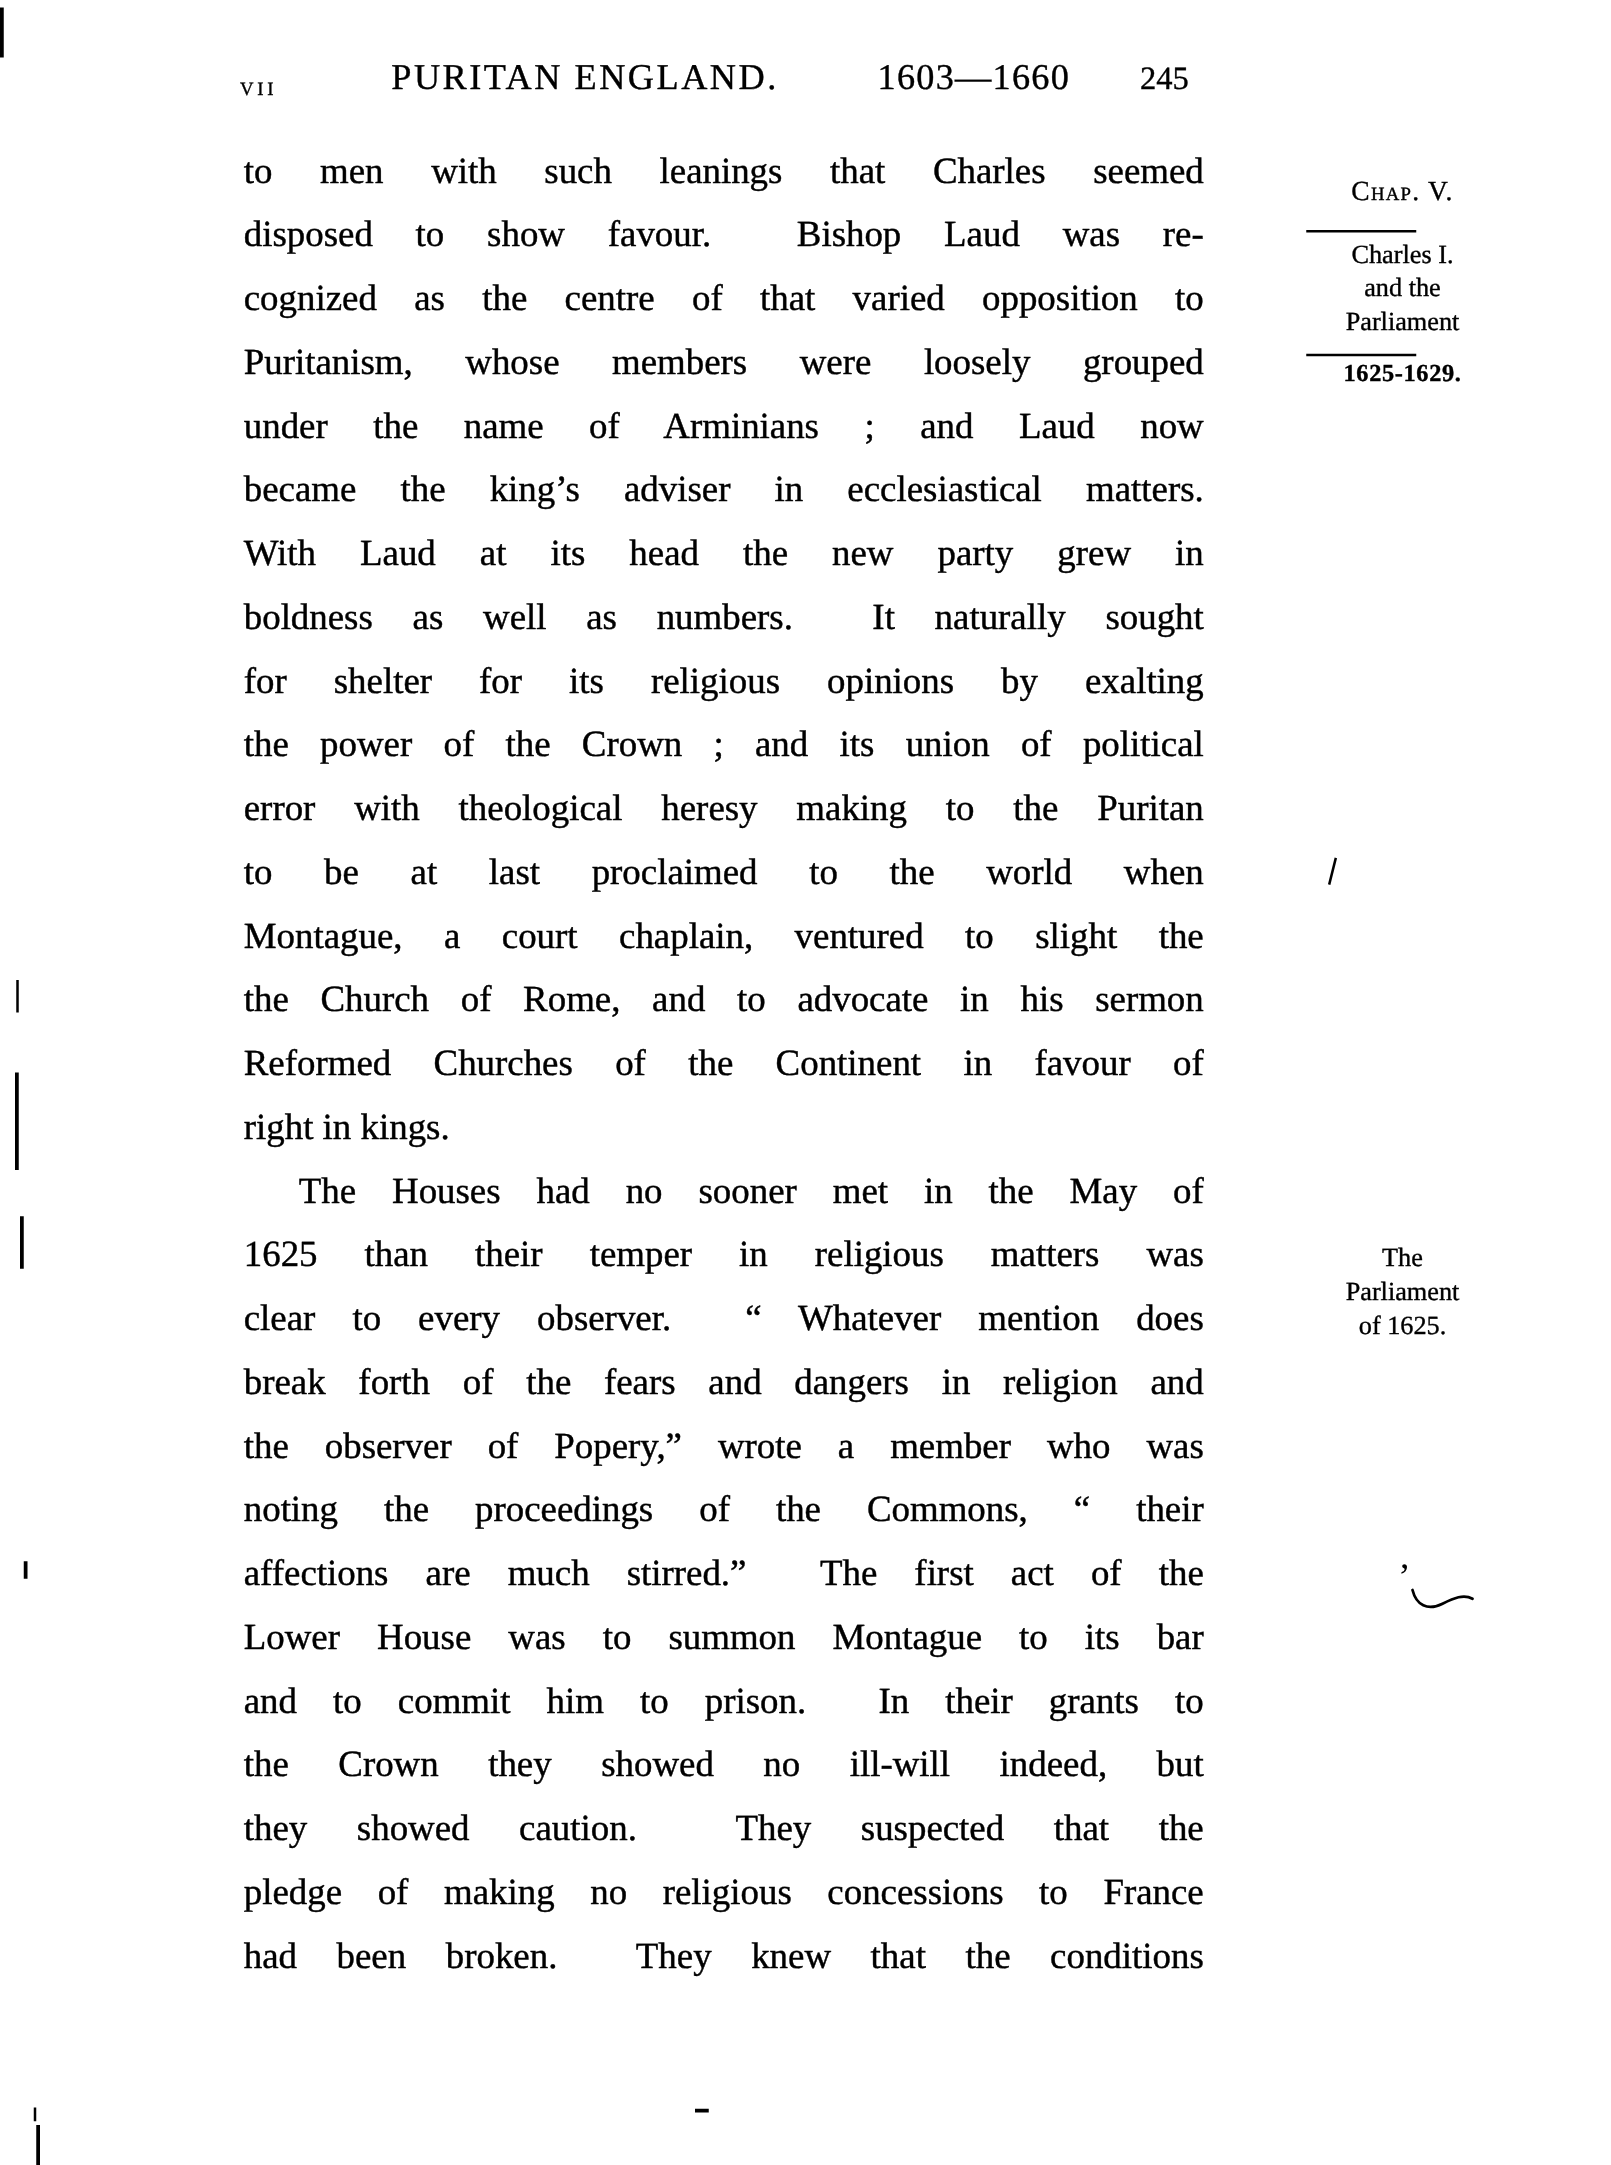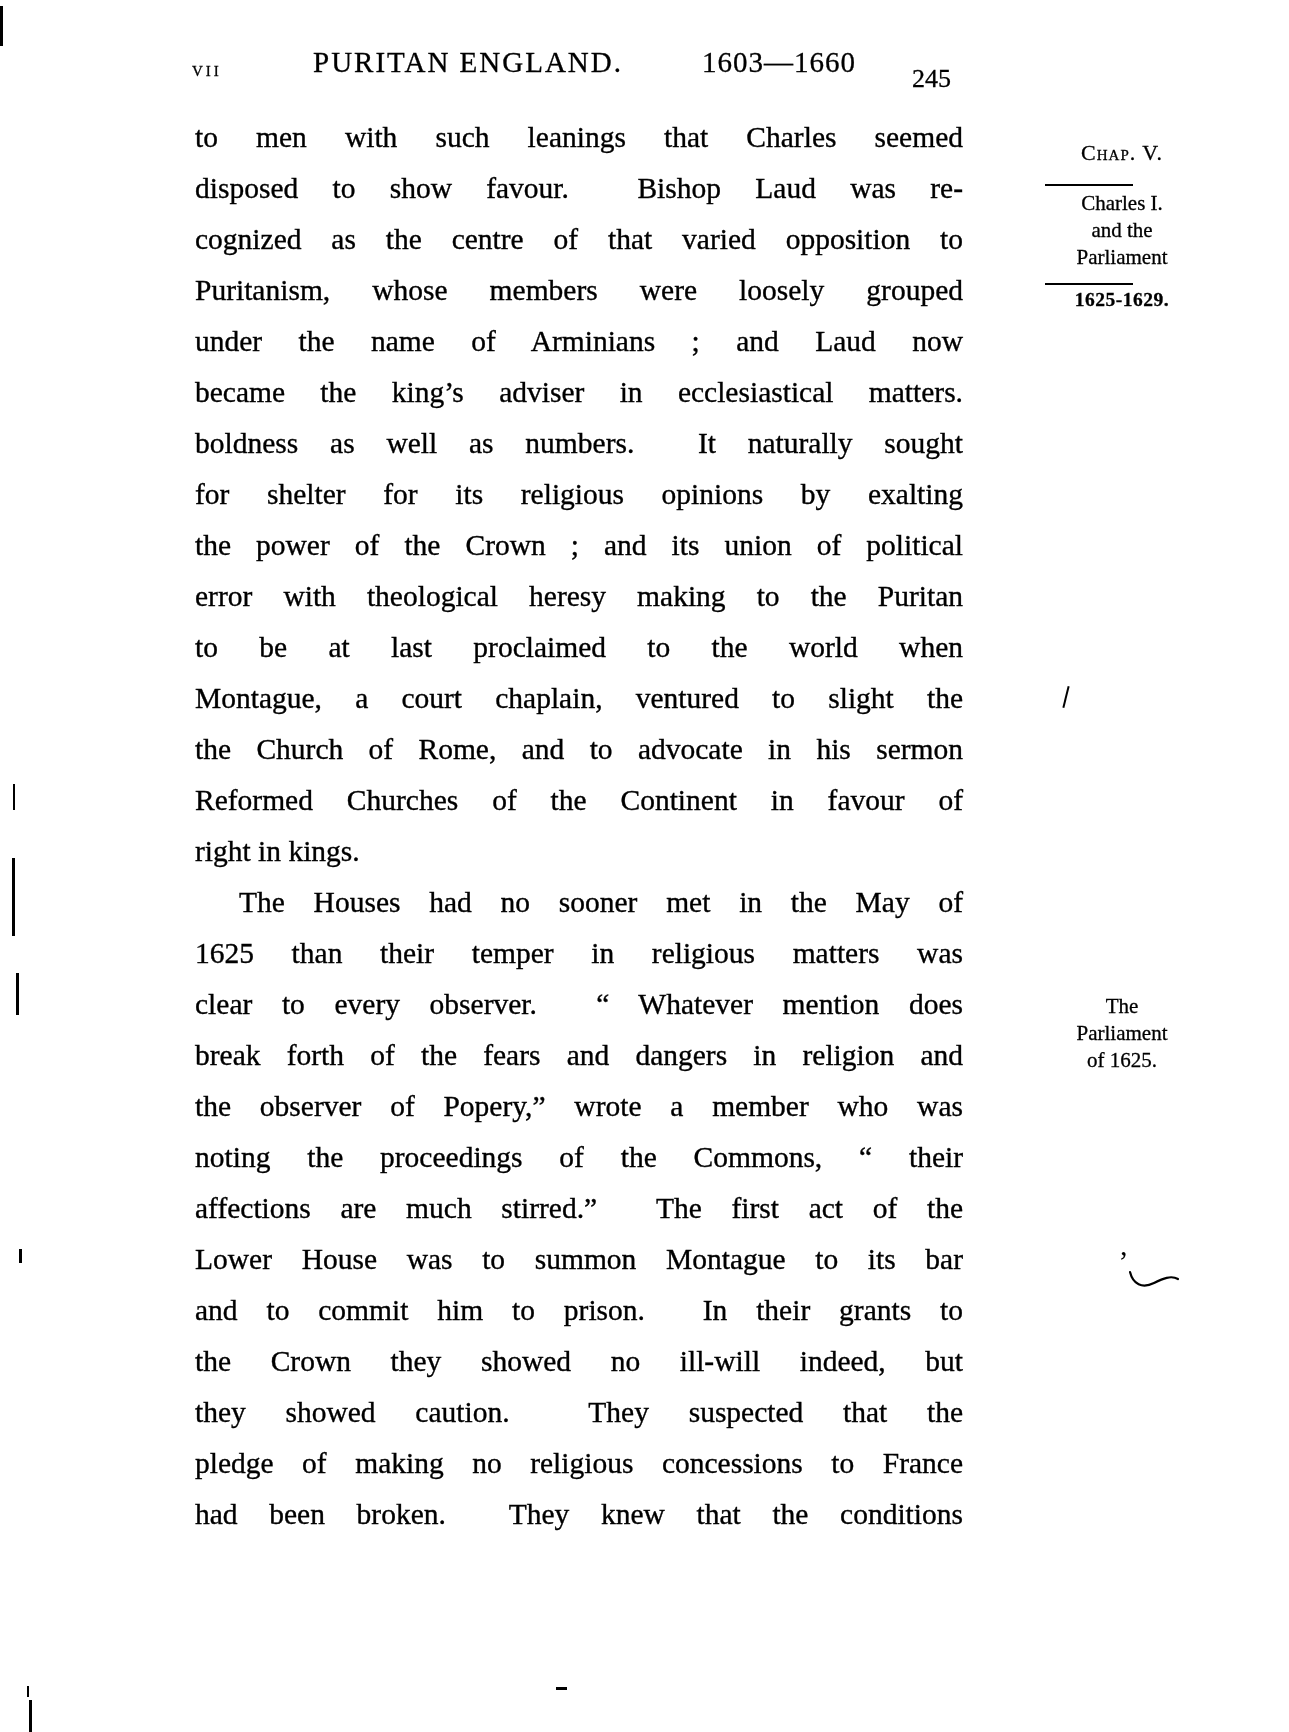--- a/index.html
+++ b/index.html
@@ -9,21 +9,21 @@
     background:#ffffff;
     overflow:hidden;
     font-family:"Liberation Serif","DejaVu Serif",serif;
     color:#000;
   }
   
   .hdr { position:absolute; white-space:nowrap; -webkit-text-stroke:0.3px #000; }
   .hdr-sig    { left:192px; top:56px;  font-size:22px; letter-spacing:3px; font-variant:small-caps; }
   .hdr-title  { left:313px; top:46px;  font-size:29px; letter-spacing:2px; }
   .hdr-dates  { left:668px; top:46px;  font-size:29px; letter-spacing:1px;margin-left:34px; }
-  .hdr-page   { left:912px; top:48px;  font-size:26px;margin-top:16px; }
+  .hdr-page   { left:912px; top:48px;  font-size:26px; }
   
   .body-text { position:absolute; left:195px; top:112px; width:768px; }
   .line {
     height:51px; line-height:51px; font-size:29.5px;
     text-align:justify; text-align-last:justify;
     white-space:pre-wrap;
     -webkit-text-stroke:0.35px #000;
   }
   .line.para-end { text-align-last:left; }
   .line.indent   { text-indent:44px; }
@@ -51,20 +51,21 @@
   <div class="hdr hdr-dates">1603—1660</div>
   <div class="hdr hdr-page">245</div>
 
   <div class="body-text">
     <div class="line">to men with such leanings that Charles seemed</div>
     <div class="line">disposed to show favour.  Bishop Laud was re-</div>
     <div class="line">cognized as the centre of that varied opposition to</div>
     <div class="line">Puritanism, whose members were loosely grouped</div>
     <div class="line">under the name of Arminians ; and Laud now</div>
     <div class="line">became the king’s adviser in ecclesiastical matters.</div>
+    <div class="line">With Laud at its head the new party grew in</div>
     <div class="line">boldness as well as numbers.  It naturally sought</div>
     <div class="line">for shelter for its religious opinions by exalting</div>
     <div class="line">the power of the Crown ; and its union of political</div>
     <div class="line">error with theological heresy making to the Puritan</div>
     <div class="line">to be at last proclaimed to the world when</div>
     <div class="line">Montague, a court chaplain, ventured to slight the</div>
     <div class="line">the Church of Rome, and to advocate in his sermon</div>
     <div class="line">Reformed Churches of the Continent in favour of</div>
     <div class="line para-end">right in kings.</div>
 

